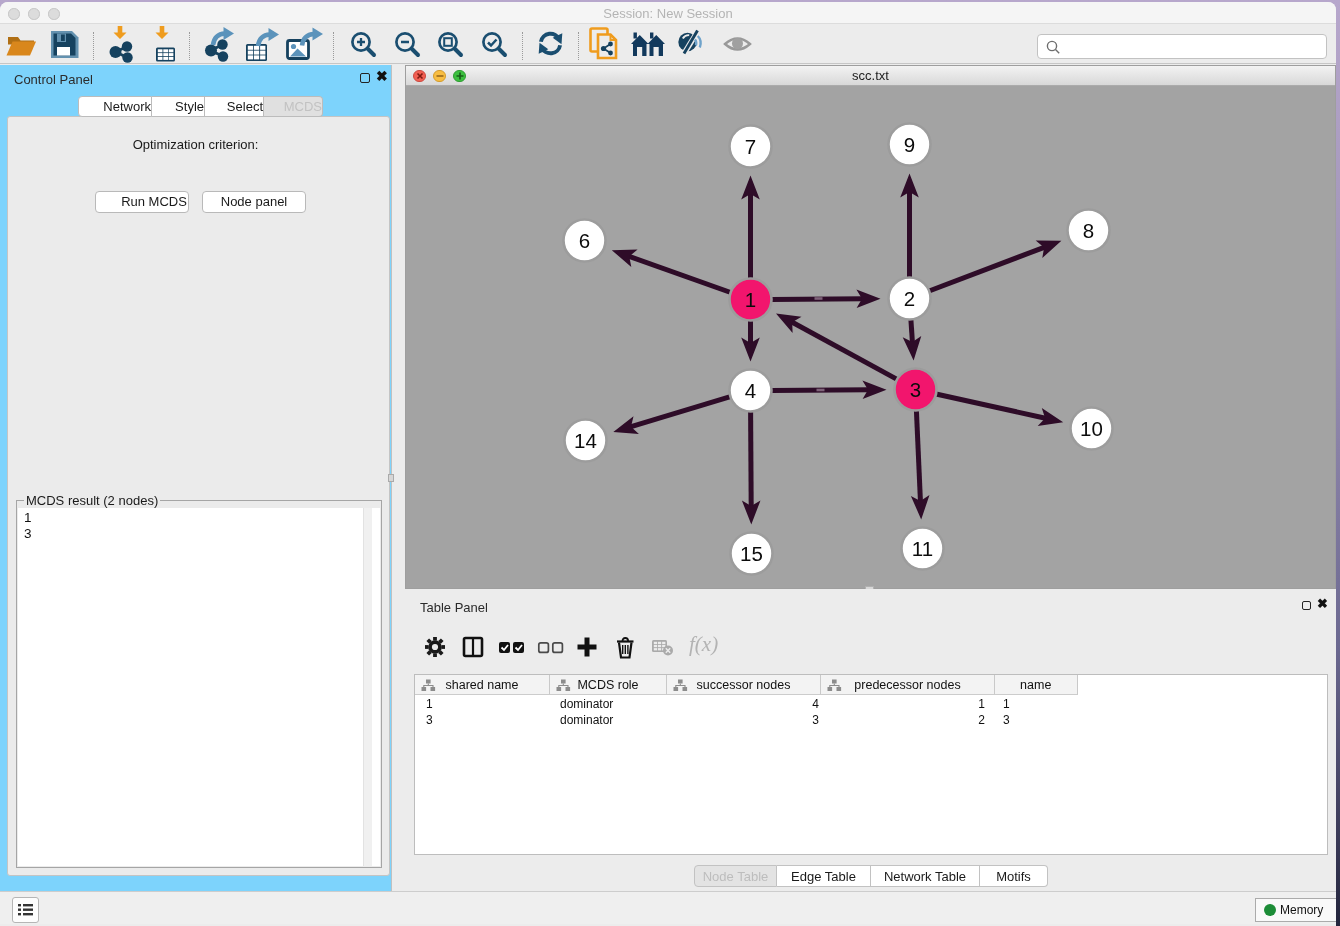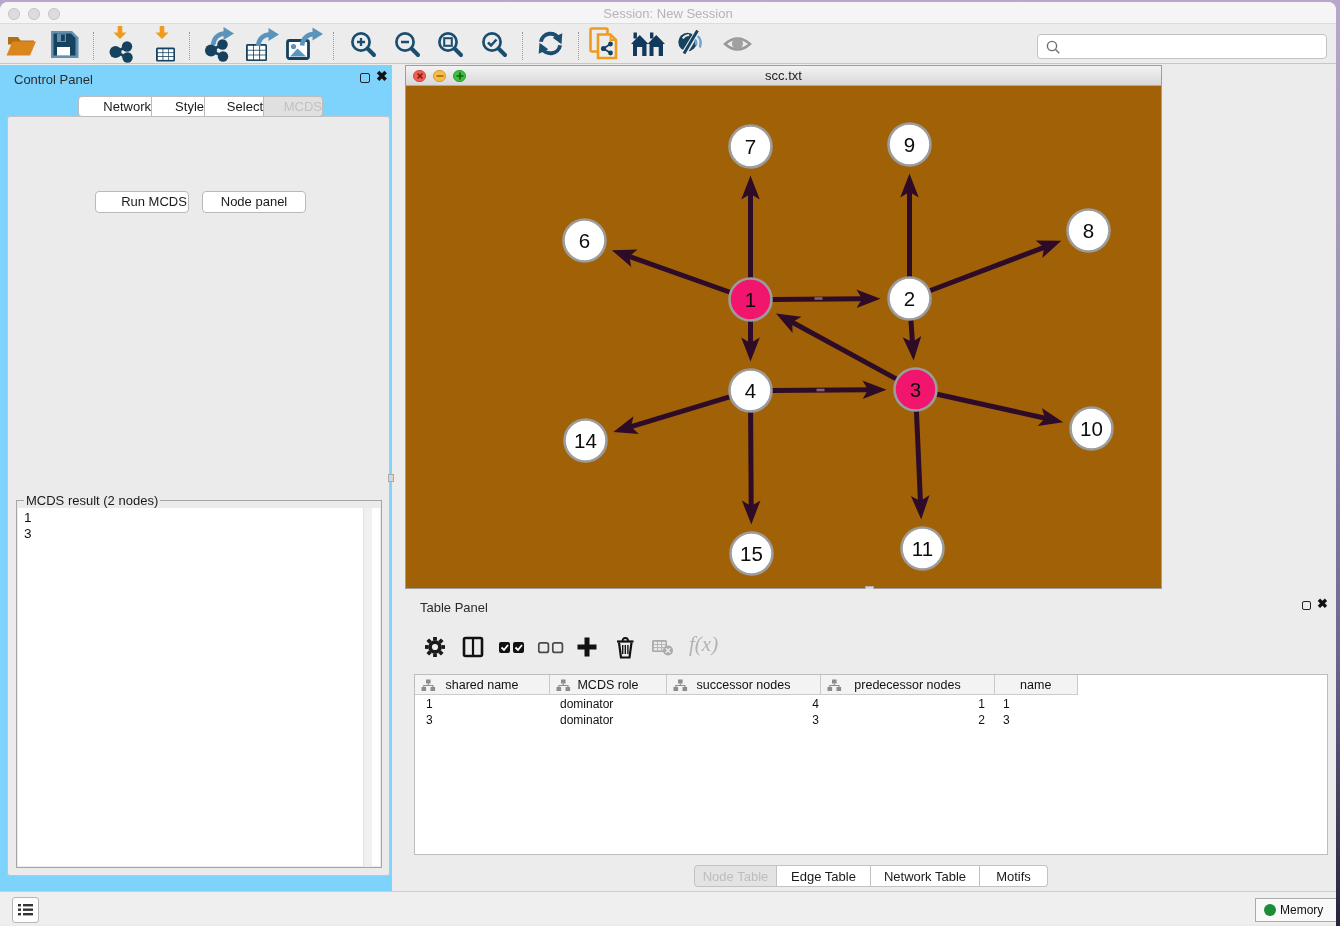--- a/index.html
+++ b/index.html
@@ -23,21 +23,21 @@
 #cp-content { position:absolute; left:7px; top:51px; width:383px; height:760px; background:#ebebeb; border:1px solid #c4c4c4; border-radius:3px; }
 #opt-label { position:absolute; top:72px; left:0; width:100%; text-align:center; font-size:13px; color:#1a1a1a; }
 #opt-select { position:absolute; left:43px; top:92px; width:314px; height:23px; background:#fff; border:1px solid #b9b9b9; border-radius:4px; font-size:13px; color:#1a1a1a; line-height:21px; padding-left:13px; }
 .btn { position:absolute; top:126px; height:22px; background:#fff; border:1px solid #b9b9b9; border-radius:4px; font-size:13px; color:#1a1a1a; text-align:center; line-height:20px; }
 #fieldset { position:absolute; left:16px; top:435px; width:366px; height:368px; border:1px solid #a5a5a5; }
 #fs-legend { position:absolute; left:7px; top:-8px; background:#ebebeb; font-size:13px; color:#1a1a1a; padding:0 2px; }
 #fs-white { position:absolute; left:1px; top:7px; width:362px; height:358px; background:#fff; }
 #fs-scroll { position:absolute; right:8px; top:0; width:9px; height:100%; background:#f0f0f0; border-left:1px solid #e2e2e2; }
 #fs-text { position:absolute; left:6px; top:2px; font-size:13.5px; color:#111; line-height:16px; }
 
-#sccwin { position:absolute; left:405px; top:63px; width:757px; height:524px; border:1px solid #9e9e9e; background:#a16207; }
+#sccwin { position:absolute; left:405px; top:63px; width:931px; height:524px; border:1px solid #9e9e9e; background:#a3a3a3; }
 #scc-titlebar { position:absolute; left:0; top:0; width:100%; height:20px; background:linear-gradient(180deg,#f3f3f3,#d8d8d8); border-bottom:1px solid #ababab; }
 #scc-title { position:absolute; width:100%; text-align:center; top:2px; font-size:13px; color:#1c1c1c; }
 .mbtn { position:absolute; top:3.5px; width:12.5px; height:12.5px; border-radius:50%; font-size:11px; }
 #graph-svg { position:absolute; left:0; top:21px; }
 
 #tablepanel { position:absolute; left:405px; top:587px; width:931px; height:302px; background:#ececec; }
 #tp-title { position:absolute; left:15px; top:11px; font-size:13px; color:#2b2b2b; }
 #tp-toolbar { position:absolute; left:12px; top:30px; width:907px; height:36px; }
 #tp-table { position:absolute; left:9px; top:85px; width:914px; height:181px; background:#fff; border:1px solid #bdbdbd; }
 .th { position:absolute; top:0; height:20px; background:#f3f3f3; border-right:1px solid #c9c9c9; border-bottom:1px solid #cccccc; font-size:12.5px; color:#111; text-align:center; line-height:20px; }
@@ -198,20 +198,21 @@
     <div id="cp-title">Control Panel</div>
     <div style="position:absolute;left:360px;top:8px;width:10px;height:10px;border:1.5px solid #222;border-radius:2px;"></div>
     <div style="position:absolute;left:376px;top:3px;font-size:14px;font-weight:bold;color:#111;">✖</div>
     <div id="cp-content"></div>
     <div id="cp-tabs">
       <div class="cptab" style="left:0; width:74px; border-radius:4px 0 0 4px;">Network</div>
       <div class="cptab" style="left:74px; width:53px; border-left:none;">Style</div>
       <div class="cptab" style="left:127px; width:59px; border-left:none;">Select</div>
       <div class="cptab" style="left:186px; width:59px; border-left:none; border-radius:0 4px 4px 0; background:#e0e0e0; color:#c2c2c2;">MCDS</div>
     </div>
+    <div id="opt-label">Optimization criterion:</div>
     <div class="btn" style="left:95px; width:94px;padding-left:24px;">Run MCDS</div>
     <div class="btn" style="left:202px; width:104px;">Node panel</div>
     <div id="fieldset">
       <div id="fs-legend">MCDS result (2 nodes)</div>
       <div id="fs-white">
         <div id="fs-scroll"></div>
         <div id="fs-text">1<br>3</div>
       </div>
     </div>
     <div style="position:absolute;left:388px;top:409px;width:6px;height:8px;background:#d6d6d6;border:1px solid #aaa;"></div>

